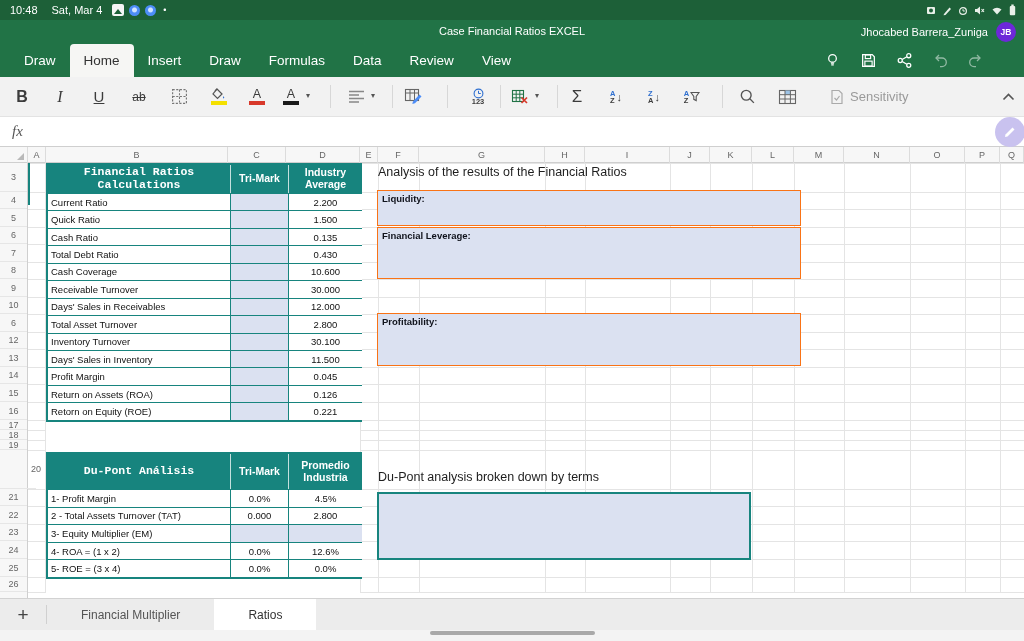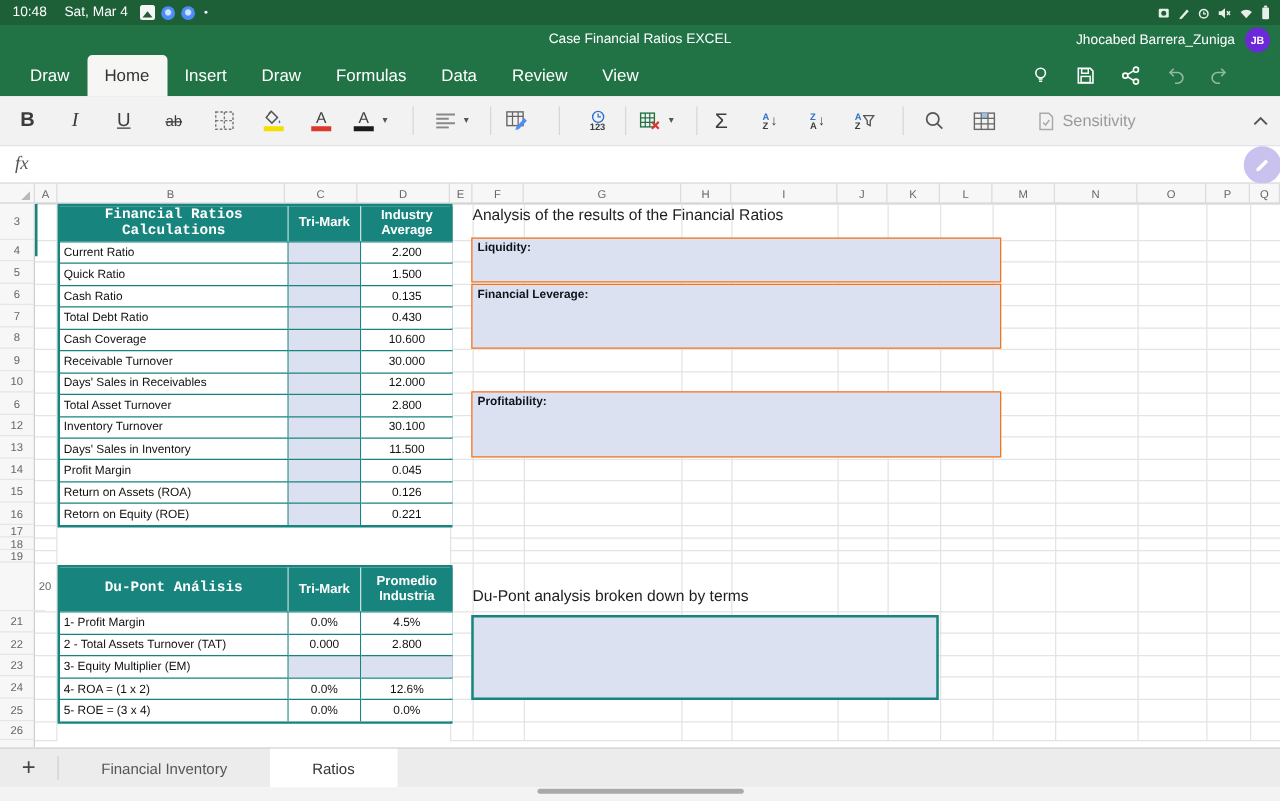--- a/index.html
+++ b/index.html
@@ -536,21 +536,21 @@
         <div class="tc nr">0.0%</div>
       </div>
     <div class="dp-title">Du-Pont analysis broken down by terms</div>
     <div class="dp-box"></div>
   </div>
 
   <div class="tabbar">
     <span class="addsheet">+</span>
     <span class="tabdiv"></span>
     <span id="sheettabs" style="display:flex">
-        <div class="sheettab">Financial Inventory</div>
+        <div class="sheettab">Financial Multiplier</div>
         <div class="sheettab active">Ratios</div>
       </span>
   </div>
   <div class="bottomstrip">
     <div class="hscroll"></div>
   </div>
 
 </div>
 
 </body></html>

